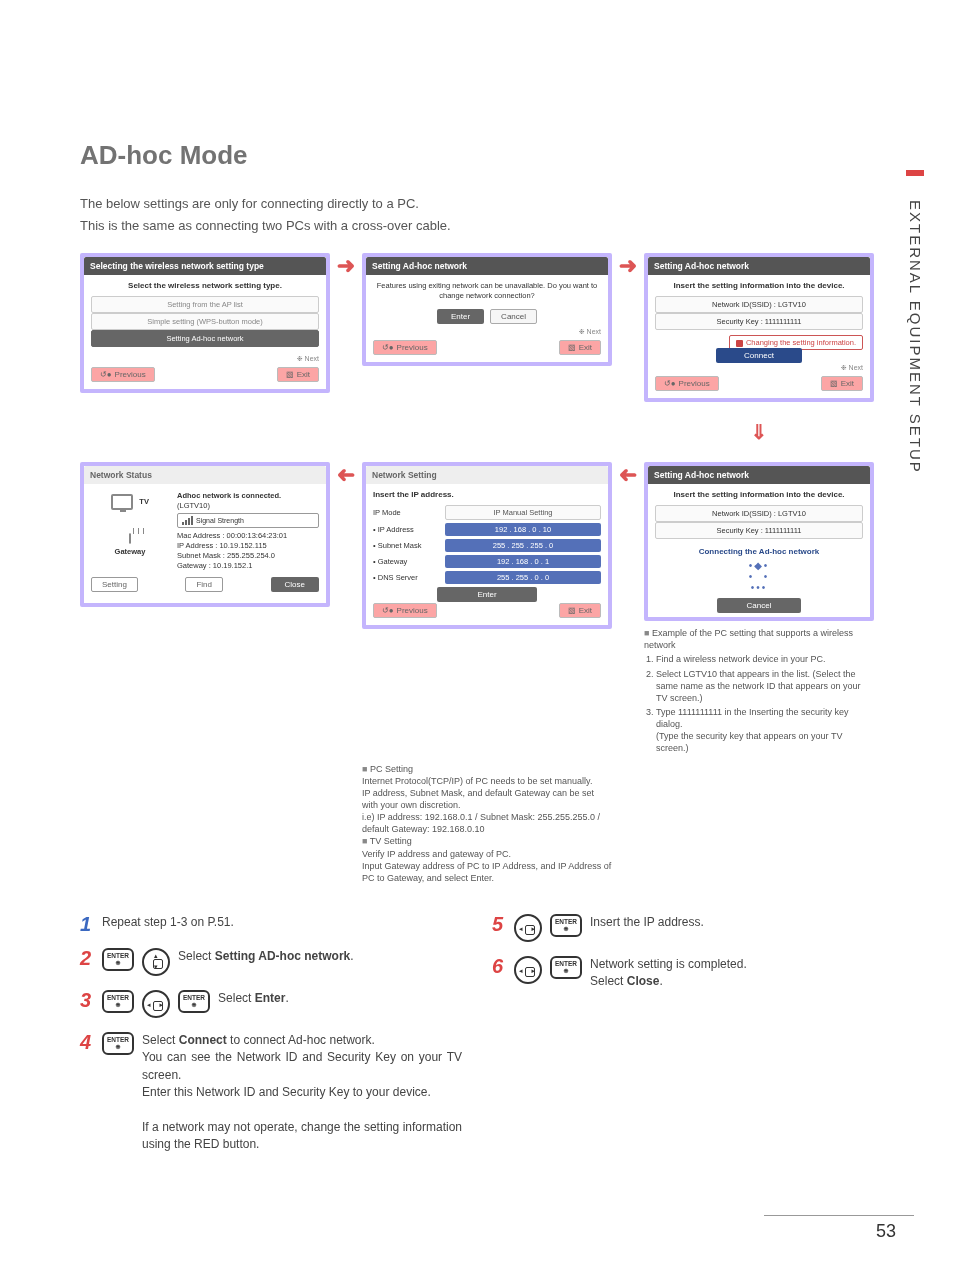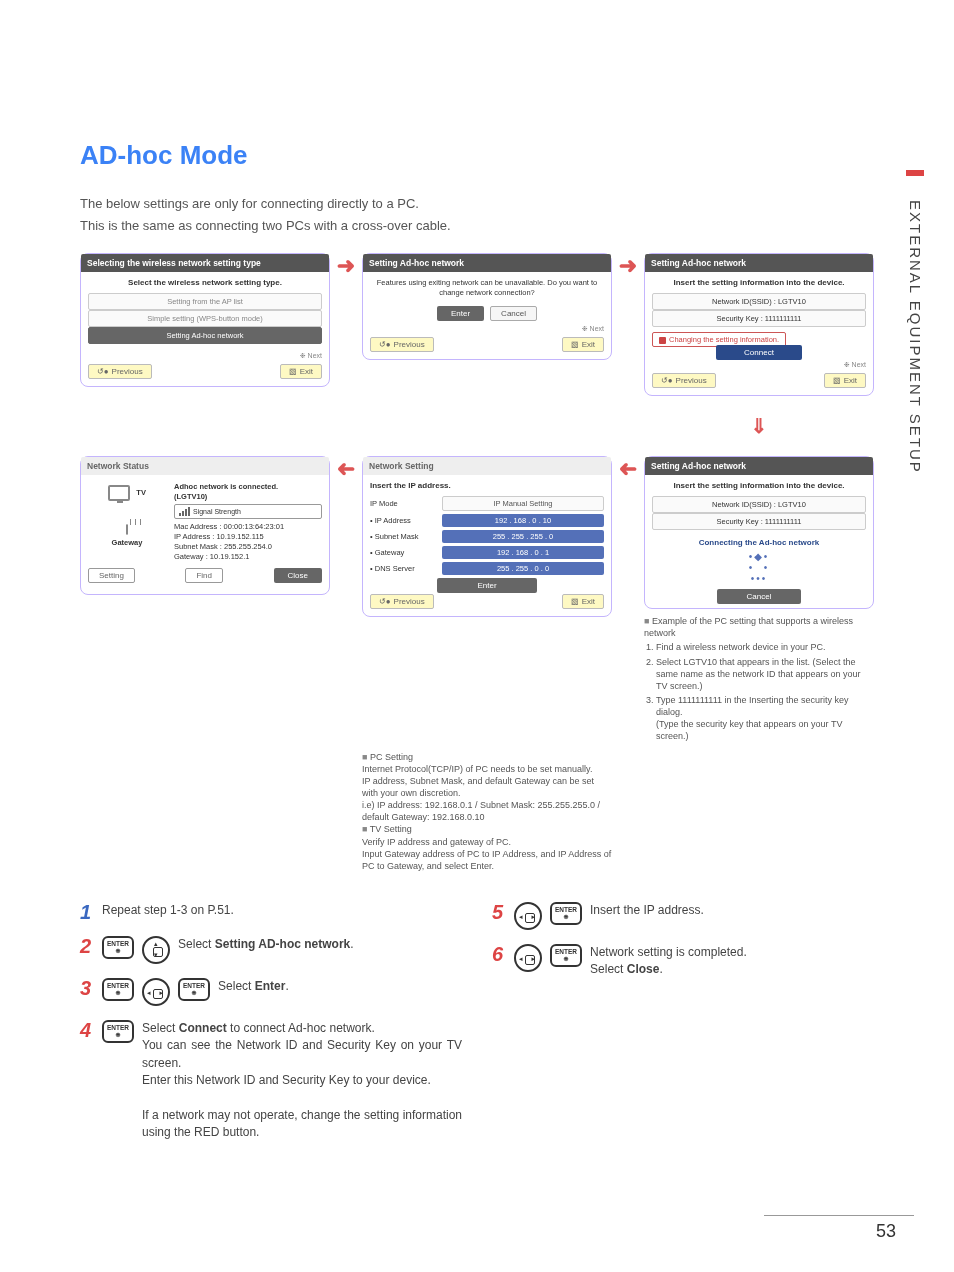--- a/index.html
+++ b/index.html
@@ -1,44 +1,44 @@
 <!DOCTYPE html>
 <html><head>
 <meta charset="utf-8">
 <style>
   * { box-sizing: border-box; margin: 0; padding: 0; }
   body { font-family: Arial, Helvetica, sans-serif; background: #fff; color: #333; width: 954px; margin: 0 auto; position: relative; min-height: 1272px; }
   .page-pad { padding: 140px 80px 40px 80px; }
-  h1 { font-size: 26px; font-weight: 600; color: #3b82f6; margin-bottom: 22px; }
+  h1 { font-size: 26px; font-weight: 600; color: #737373; margin-bottom: 22px; }
   .intro { font-size: 13px; color: #555; line-height: 1.7; margin-bottom: 16px; }
   .side-title { position: absolute; right: 30px; top: 200px; writing-mode: vertical-rl; letter-spacing: 2px; font-size: 15px; color: #444; font-weight: 400; }
   .side-accent { position: absolute; right: 30px; top: 170px; width: 18px; height: 6px; background: #d44; }
   .page-num { position: absolute; right: 58px; bottom: 30px; font-size: 18px; color: #333; }
   .page-num-line { position: absolute; right: 40px; bottom: 56px; width: 150px; height: 1px; background: #999; }
 
   .flow-grid { display: grid; grid-template-columns: 250px 32px 250px 32px 230px; grid-template-rows: auto auto auto; gap: 14px 0; align-items: start; }
 
-  .panel { border: 1px solid #c4b5fd; border-radius: 8px; padding: 7px; background: #fff; font-size: 8px; }
+  .panel { border: 4px solid #c4b5fd; border-radius: 2px; padding: 7px; background: #fff; font-size: 8px; }
   .panel-title-dark { background: #555; color: #fff; padding: 4px 6px; margin: -7px -7px 6px -7px; font-size: 8.5px; font-weight: bold; border-radius: 2px 2px 0 0; }
   .panel-title-light { background: #eee; color: #666; padding: 4px 6px; margin: -7px -7px 6px -7px; font-size: 8.5px; font-weight: bold; border-radius: 2px 2px 0 0; }
   .panel-sub { text-align: center; font-size: 8px; font-weight: bold; margin-bottom: 6px; }
   .panel-text { text-align: center; font-size: 7.5px; margin-bottom: 8px; line-height: 1.3; }
   .btn-row { display: flex; gap: 6px; justify-content: center; margin-bottom: 4px; }
   .btn { border: 1px solid #aaa; background: #f6f6f6; padding: 2px 10px; font-size: 8px; border-radius: 2px; color: #555; }
   .btn-dark { border: none; background: #666; color: #fff; padding: 3px 14px; font-size: 8px; border-radius: 2px; }
   .btn-outline { border: 1px solid #999; background: #fff; padding: 2px 10px; font-size: 8px; border-radius: 2px; color: #666; }
   .btn-red { border: 1px solid #c55; background: #fff; color: #c44; padding: 2px 6px; font-size: 7.5px; border-radius: 2px; }
   .btn-blue-dark { border:none; background:#2a4a8a; color:#fff; padding: 2px 10px; font-size: 8px; border-radius: 2px; }
   .opt-list { display: flex; flex-direction: column; gap: 0; margin-bottom: 8px; }
   .opt-item { border: 1px solid #ccc; background: #fafafa; padding: 3px; font-size: 7.5px; text-align: center; color: #888; border-radius: 2px; }
   .opt-item.sel { background: #666; color: #fff; border-color: #666; }
   .tiny-right { text-align: right; font-size: 7px; color: #888; margin: 4px 0; }
   .tiny-right::before { content: "\2749  "; font-size: 7px; }
   .footer-row { display: flex; justify-content: space-between; margin-top: 4px; }
-  .foot-btn { border: 1px solid #bbb; padding: 2px 8px; font-size: 8px; color: #666; border-radius: 2px; background: #fef9c3; }
+  .foot-btn { border: 1px solid #bbb; padding: 2px 8px; font-size: 8px; color: #666; border-radius: 2px; background: #fca5a5; }
   .foot-btn .ficon { margin-right: 3px; }
 
   .kv-row { display: flex; gap: 6px; align-items: center; margin-bottom: 3px; font-size: 7.5px; }
   .kv-label { width: 66px; color: #333; }
   .kv-val { flex: 1; background: #536; background: #5470b8; color: #fff; text-align: center; padding: 2px 0; border-radius: 2px; font-size: 7.5px; }
   .kv-val-plain { flex:1; border:1px solid #ccc; text-align:center; padding:2px 0; border-radius:2px; color:#555; font-size:7.5px; background:#fafafa; }
 
   .info-line { font-size: 7.5px; color: #333; margin: 1px 0; }
   .tv-icon { display:inline-block; width:22px; height:16px; border:2px solid #888; border-radius:2px; vertical-align: middle; margin-right:4px; position:relative; }
   .tv-icon::after { content:""; position:absolute; bottom:-4px; left:7px; width:6px; height:2px; background:#888; }
@@ -124,21 +124,21 @@
 
     <div class="arrow">➜</div>
 
     <div class="panel">
       <div class="panel-title-dark">Setting Ad-hoc network</div>
       <div class="panel-sub">Insert the setting information into the device.</div>
       <div class="opt-list">
         <div class="opt-item" style="color:#333;">Network ID(SSID) : LGTV10</div>
         <div class="opt-item" style="color:#333;">Security Key : 1111111111</div>
       </div>
-      <div style="margin-bottom:4px;">
+      <div style="text-align:right; margin-bottom:4px;">
         <span class="btn-red"><span style="display:inline-block;width:7px;height:7px;background:#c44;border-radius:1px;vertical-align:middle;margin-right:3px;"></span><span>Changing the setting information.</span></span>
       </div>
       <div style="text-align:center; margin-bottom:2px;">
         <span class="btn-blue-dark" style="padding:3px 28px;">Connect</span>
       </div>
       <div class="tiny-right">Next</div>
       <div class="footer-row">
         <span class="foot-btn"><span class="ficon">↺●</span><span>Previous</span></span>
         <span class="foot-btn"><span class="ficon">▧</span><span>Exit</span></span>
       </div>
@@ -158,21 +158,21 @@
             <span class="tv-icon"></span>
             <span style="font-size:7.5px;font-weight:bold;">TV</span>
           </div>
           <div style="text-align:center;">
             <span class="gateway-icon"></span>
             <span style="font-size:7.5px;font-weight:bold;display:block;margin-top:4px;">Gateway</span>
           </div>
         </div>
         <div class="status-right">
           <div class="info-line" style="font-weight:bold;">Adhoc network is connected.</div>
-          <div class="info-line" style="font-weight:bold;">(LGTV10)</div>
+          <div class="info-line" style="font-weight:normal;">(LGTV10)</div>
           <div style="margin:3px 0;">
             <span class="sig-btn">
               <span class="sig-bars">
                   <span></span>
                   <span></span>
                   <span></span>
                   <span></span>
                 </span>
               <span>Signal Strength</span>
             </span>

